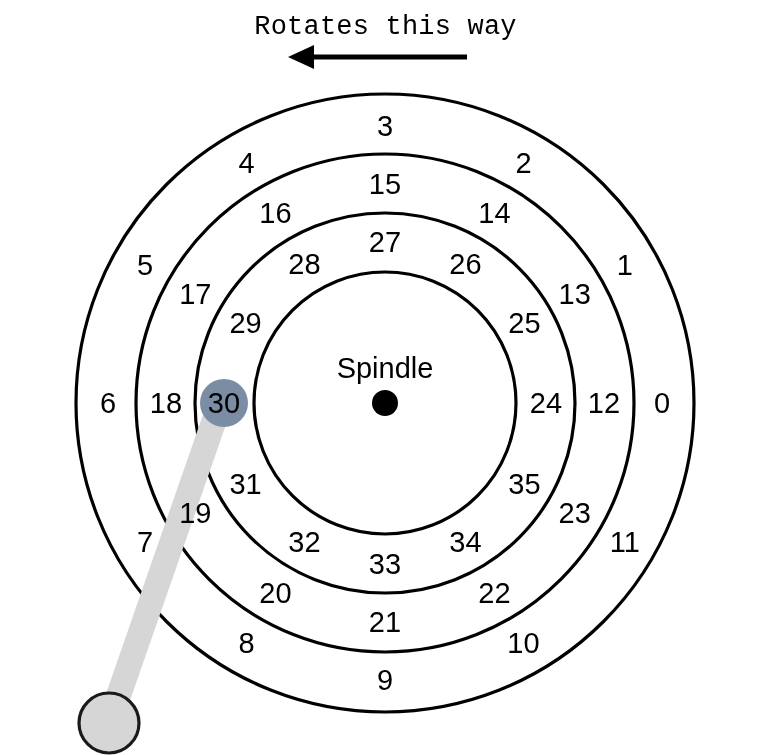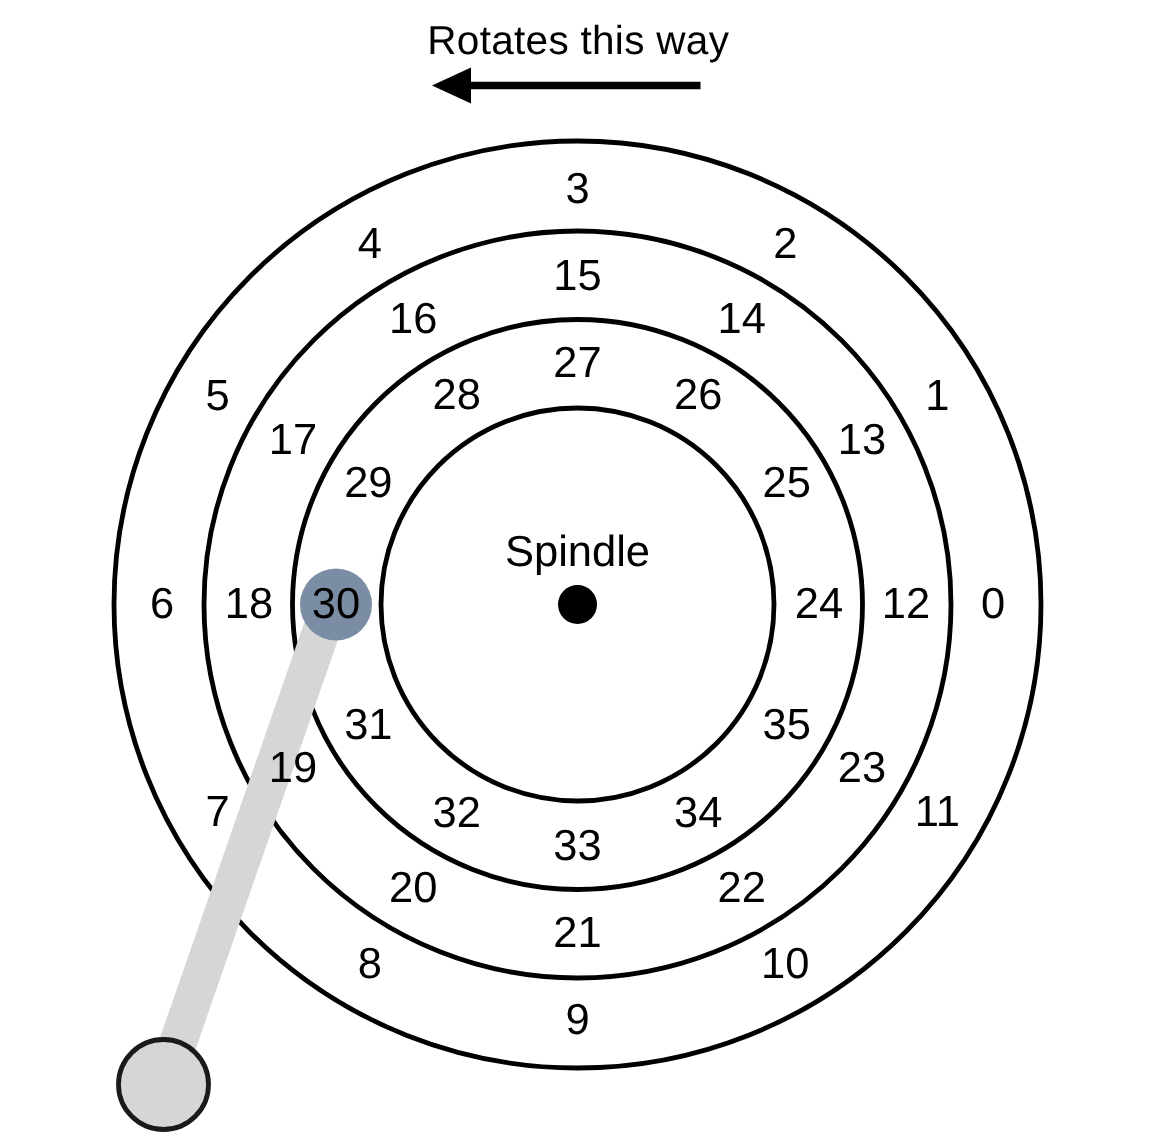--- a/index.html
+++ b/index.html
@@ -29,21 +29,21 @@
     height: 755px;
     display: block;
   }
   .rot-caption {
     position: absolute;
     left: 0;
     top: 12px;
     width: 771px;
     text-align: center;
     font-size: 27px;
-    font-family: Liberation Sans, sans-serif;
+    font-family: Liberation Mono, monospace;
     letter-spacing: 0.2px;
     color: #000;
     white-space: nowrap;
   }
   .ring-label, .center-label {
     font-family: "Liberation Sans", sans-serif;
     fill: #000;
     text-anchor: middle;
     dominant-baseline: central;
   }

